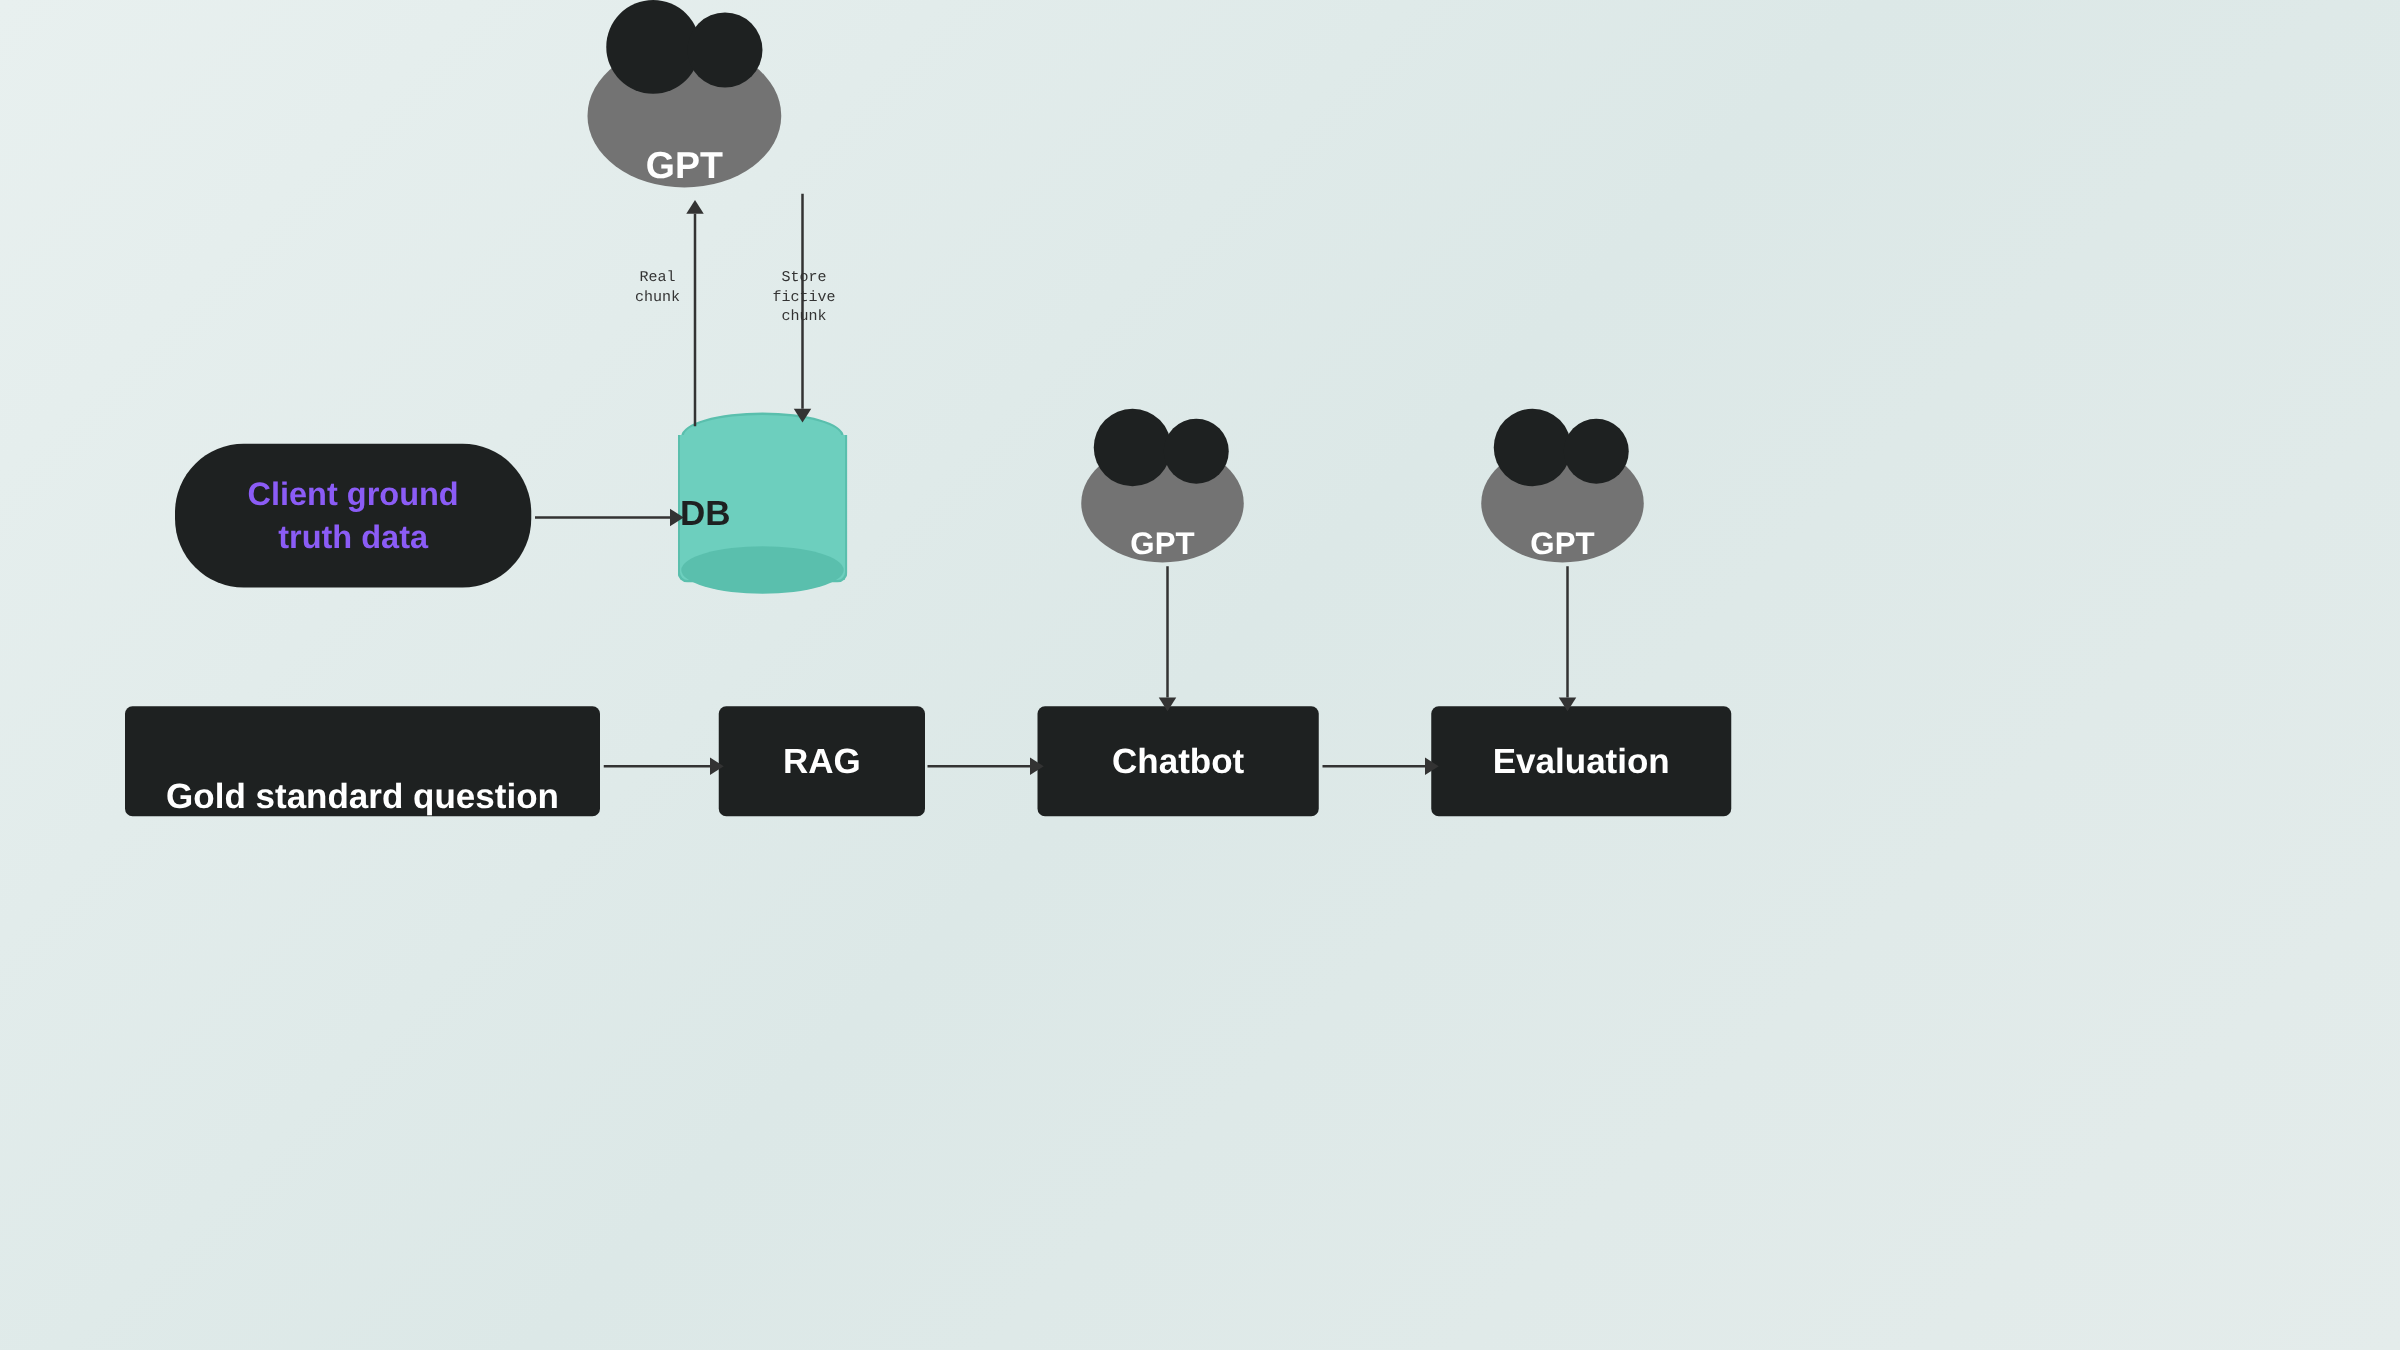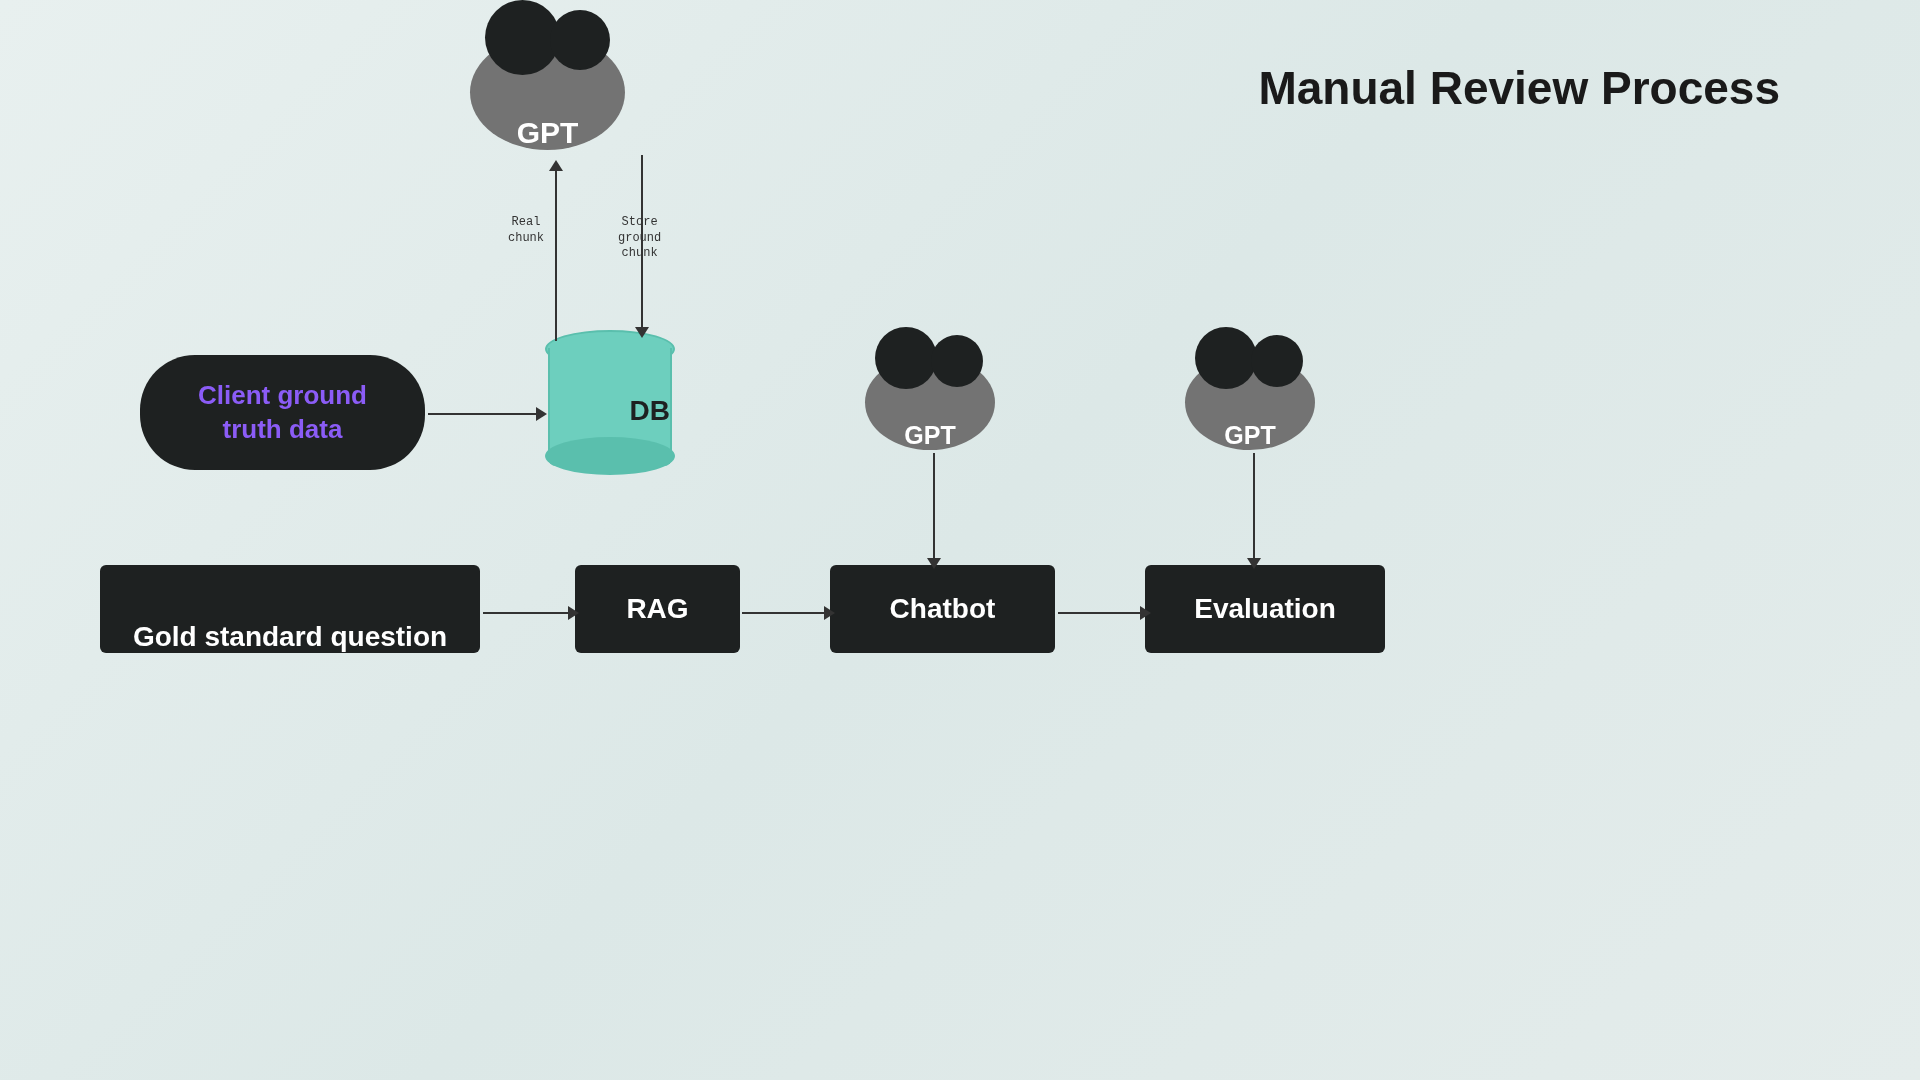--- a/index.html
+++ b/index.html
@@ -145,33 +145,32 @@
     .db-top {
       width: 130px;
       height: 38px;
       background: #6dcfbe;
       border-radius: 50%;
       position: absolute;
       top: 0;
       border: 2px solid #5abfad;
     }
     .db-body {
-      width: 124px;
+      width: 136px;
       height: 118px;
       background: #6dcfbe;
       position: absolute;
       top: 18px;
       border-left: 2px solid #5abfad;
       border-right: 2px solid #5abfad;
       border-bottom: 2px solid #5abfad;
       border-radius: 0 0 8px 8px;
       display: flex;
       align-items: center;
-      justify-content: flex-end;
-      padding-left: 45px;
+      justify-content: flex-start;
     }
     .db-bottom-ellipse {
       width: 130px;
       height: 38px;
       background: #5abfad;
       border-radius: 50%;
       position: absolute;
       bottom: 0;
     }
     .db-label {
@@ -264,21 +263,20 @@
     }
     .label-fictive {
       left: 622px;
       top: 215px;
     }
   </style>
 </head>
 <body>
 
 <div class="title">
-  <div>Manual Review Process</div>
 </div>
 
 <div class="cloud gpt-cloud-top">
   <span class="label">GPT</span>
 </div>
 
 <div class="cloud gpt-cloud-mid">
   <span class="label">GPT</span>
 </div>
 
@@ -330,21 +328,21 @@
   <div style="border-top:11px solid #333; border-left:7px solid transparent; border-right:7px solid transparent;"></div>
 </div>
 
 <div class="arrow-label label-realchunk" style="left:508px; top:215px; text-align:center;">
   <span>Real</span><br>
   <span>chunk</span>
 </div>
 
 <div class="arrow-label label-fictive" style="left:618px; top:215px; text-align:center;">
   <span>Store</span><br>
-  <span>ground</span><br>
+  <span>fictive</span><br>
   <span>chunk</span>
 </div>
 
 <div class="arrow" style="display:flex; align-items:center; position:absolute; left:483px; top:606px;">
   <div style="width:85px; height:2px; background:#333;"></div>
   <div style="border-left:11px solid #333; border-top:7px solid transparent; border-bottom:7px solid transparent;"></div>
 </div>
 
 <div class="arrow" style="display:flex; align-items:center; position:absolute; left:742px; top:606px;">
   <div style="width:82px; height:2px; background:#333;"></div>

